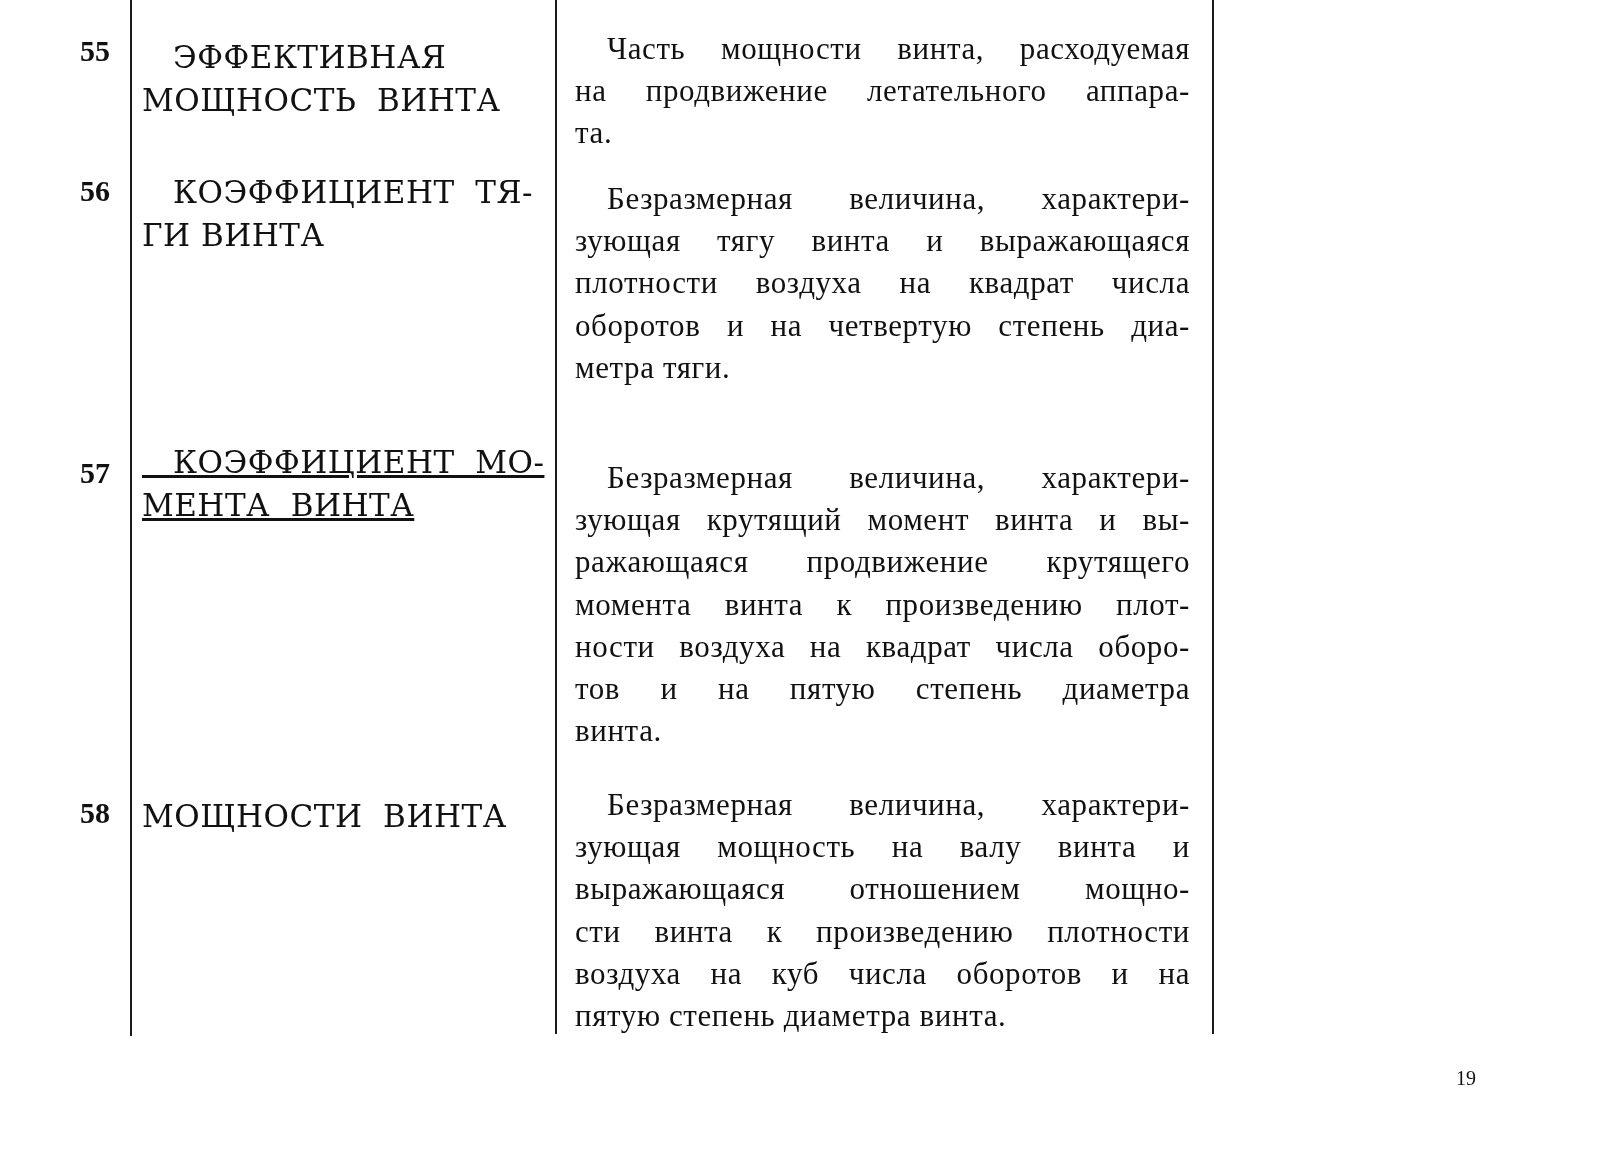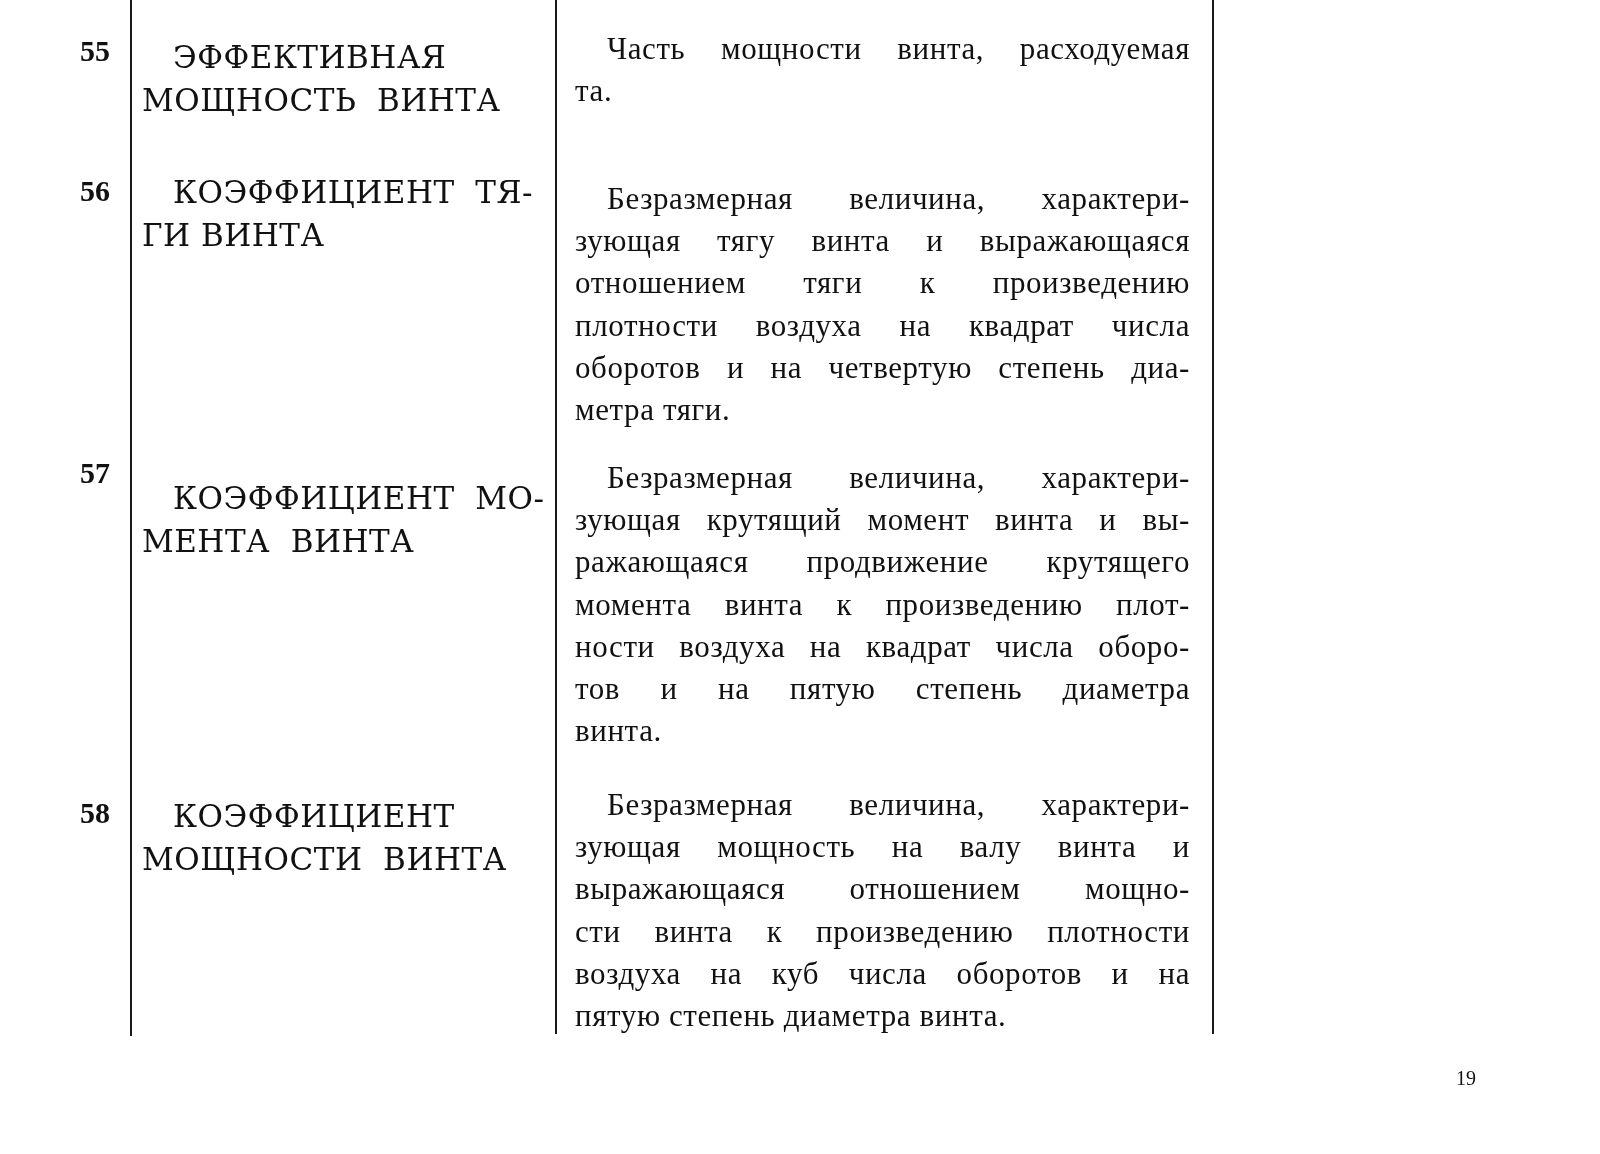--- a/index.html
+++ b/index.html
@@ -76,61 +76,60 @@
 <div id="line-right" class="vline"></div>
 
 <div>
   <div class="entry-num" style="top:30px;">55</div>
   <div class="term" style="top:28px;margin-top:8px;">
     <span class="line">&nbsp;&nbsp;&nbsp;ЭФФЕКТИВНАЯ</span>
     <span class="line">МОЩНОСТЬ  ВИНТА</span>
   </div>
   <div class="def" style="top:28px;">
     <span class="line" style="padding-left:32px;">Часть мощности винта, расходуемая</span>
+    <span class="line">на продвижение летательного аппара-</span>
     <span class="line last">та.</span>
   </div>
 </div>
 
 <div>
   <div class="entry-num" style="top:170px;">56</div>
   <div class="term" style="top:171px;">
     <span class="line">&nbsp;&nbsp;&nbsp;КОЭФФИЦИЕНТ  ТЯ-</span>
     <span class="line">ГИ ВИНТА</span>
   </div>
   <div class="def" style="top:178px;">
     <span class="line" style="padding-left:32px;">Безразмерная величина, характери-</span>
     <span class="line">зующая тягу винта и выражающаяся</span>
-    <span class="line">отношением тяги к произведению</span>
     <span class="line">плотности воздуха на квадрат числа</span>
     <span class="line">оборотов и на четвертую степень диа-</span>
     <span class="line last">метра тяги.</span>
   </div>
 </div>
 
 <div>
   <div class="entry-num" style="top:452px;">57</div>
-  <div class="term" style="top:477px;">
+  <div class="term" style="top:441px;text-decoration:underline;">
     <span class="line">&nbsp;&nbsp;&nbsp;КОЭФФИЦИЕНТ  МО-</span>
     <span class="line">МЕНТА  ВИНТА</span>
   </div>
   <div class="def" style="top:457px;">
     <span class="line" style="padding-left:32px;">Безразмерная величина, характери-</span>
     <span class="line">зующая крутящий момент винта и вы-</span>
     <span class="line">ражающаяся продвижение крутящего</span>
     <span class="line">момента винта к произведению плот-</span>
     <span class="line">ности воздуха на квадрат числа оборо-</span>
     <span class="line">тов и на пятую степень диаметра</span>
     <span class="line last">винта.</span>
   </div>
 </div>
 
 <div>
   <div class="entry-num" style="top:792px;">58</div>
   <div class="term" style="top:795px;">
-    <span class="line">&nbsp;&nbsp;&nbsp;КОЭФФИЦИЕНТ</span>
     <span class="line">МОЩНОСТИ  ВИНТА</span>
   </div>
   <div class="def" style="top:784px;">
     <span class="line" style="padding-left:32px;">Безразмерная величина, характери-</span>
     <span class="line">зующая мощность на валу винта и</span>
     <span class="line">выражающаяся отношением мощно-</span>
     <span class="line">сти винта к произведению плотности</span>
     <span class="line">воздуха на куб числа оборотов и на</span>
     <span class="line last">пятую степень диаметра винта.</span>
   </div>

